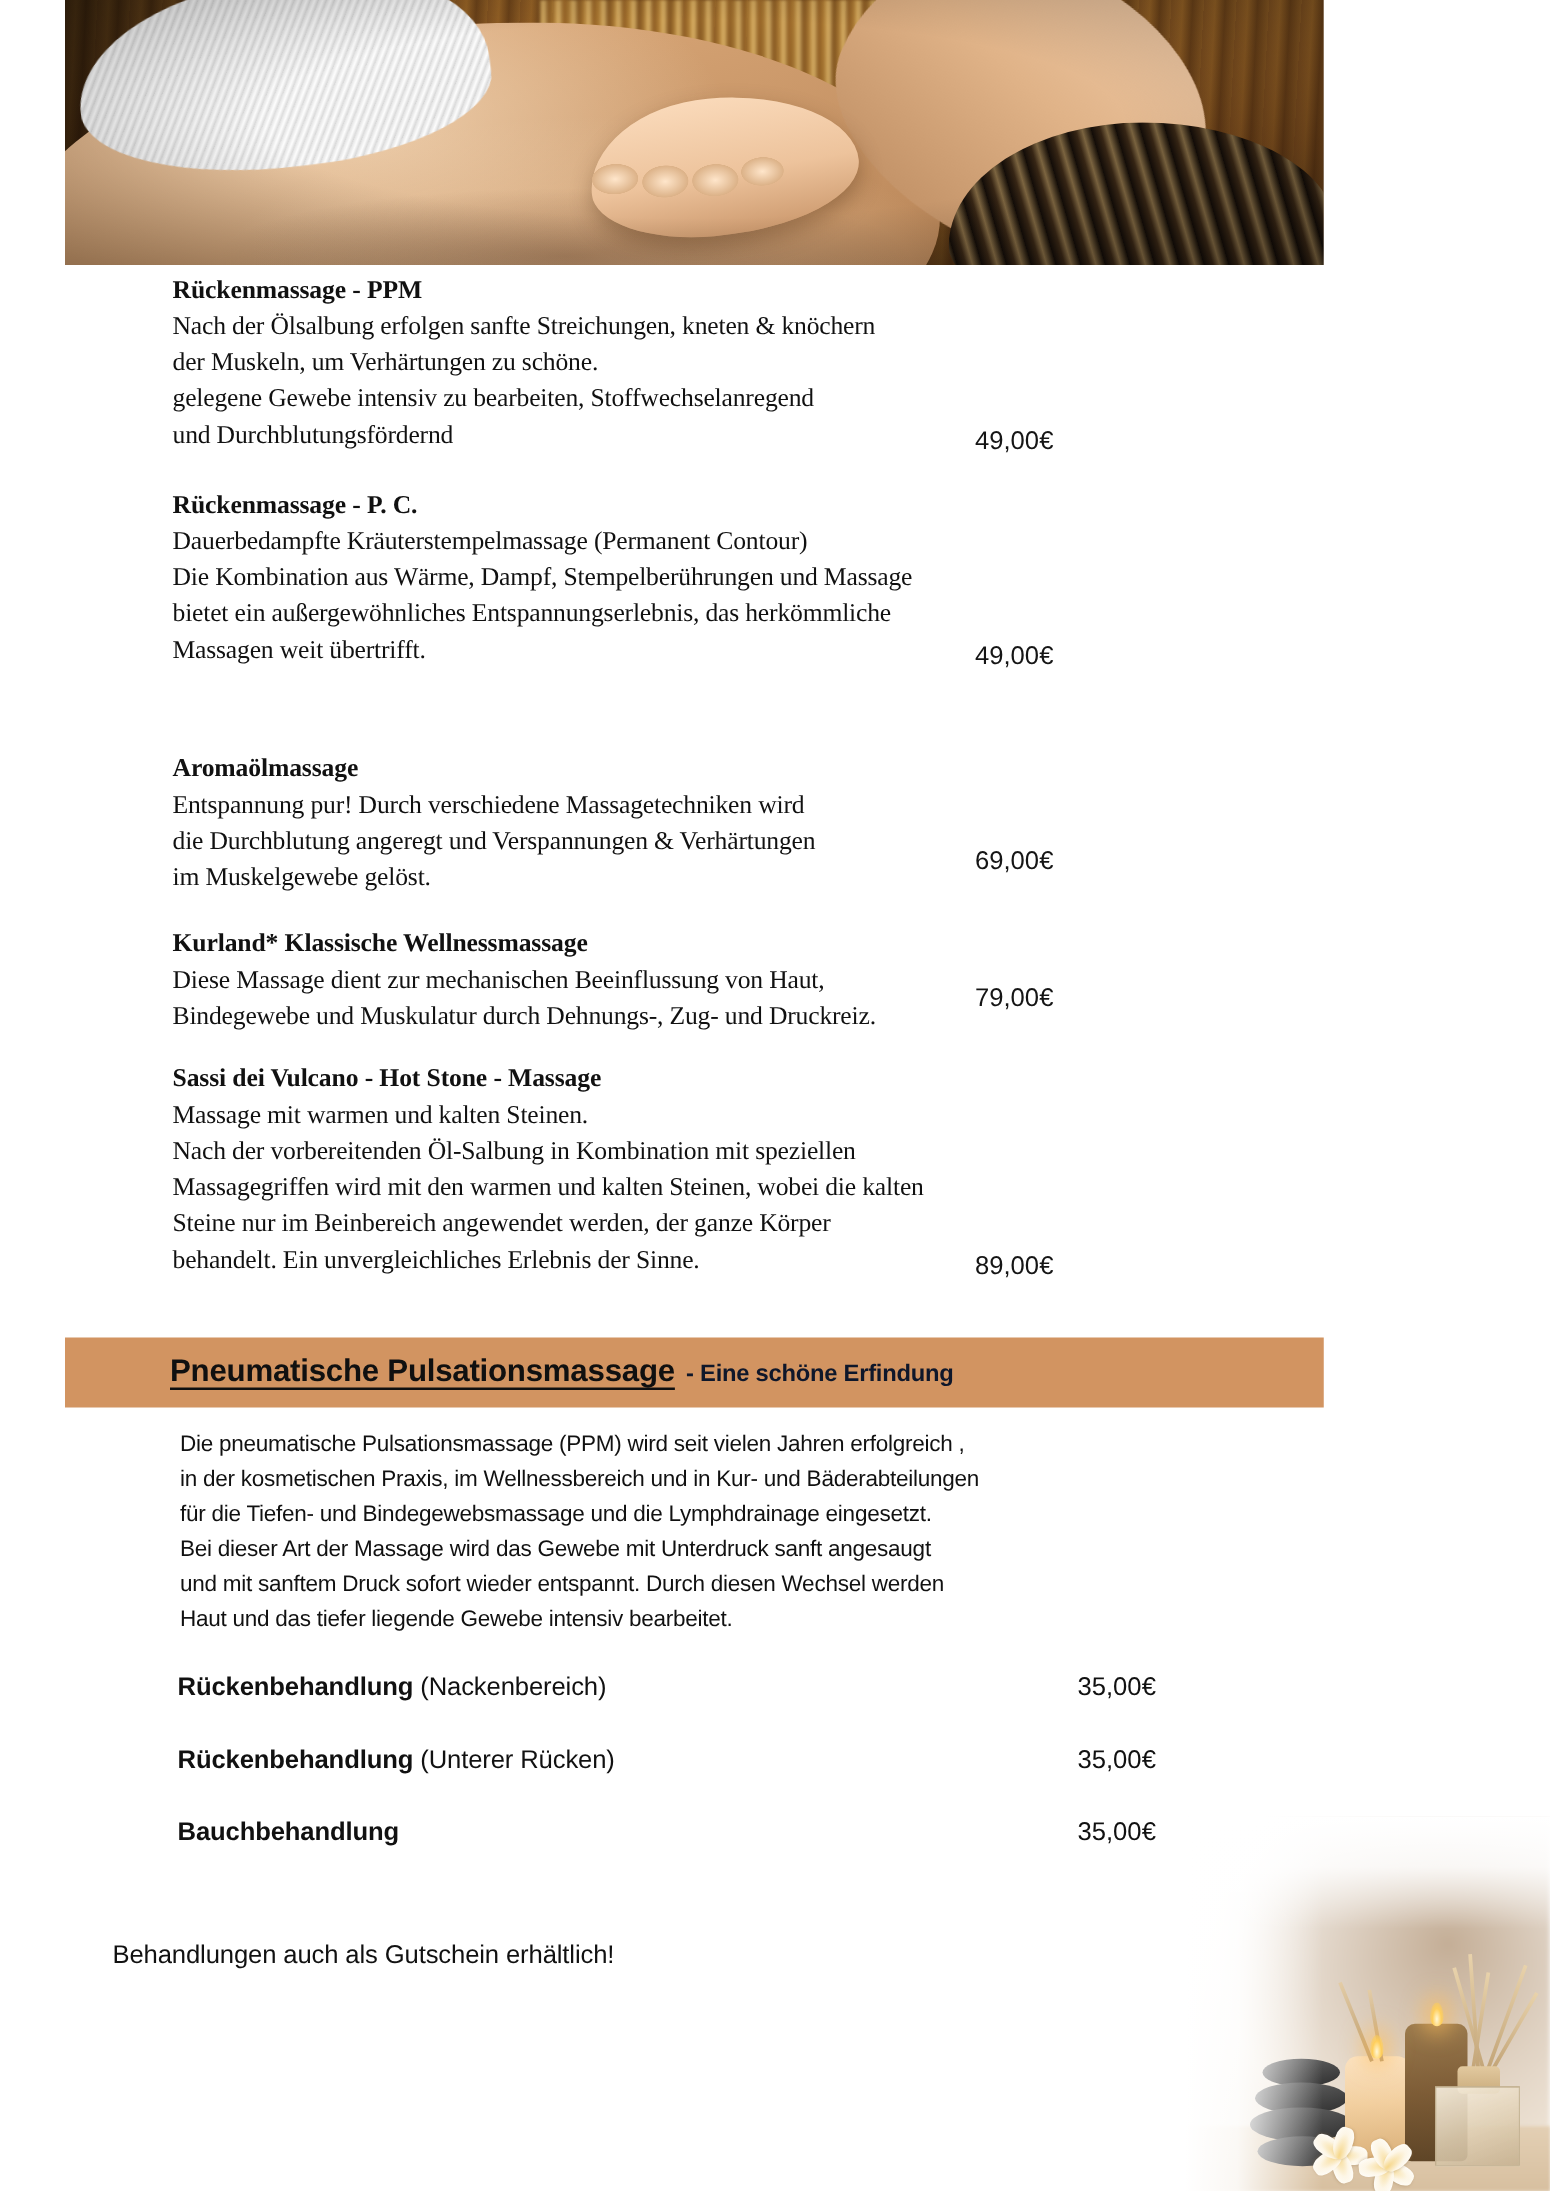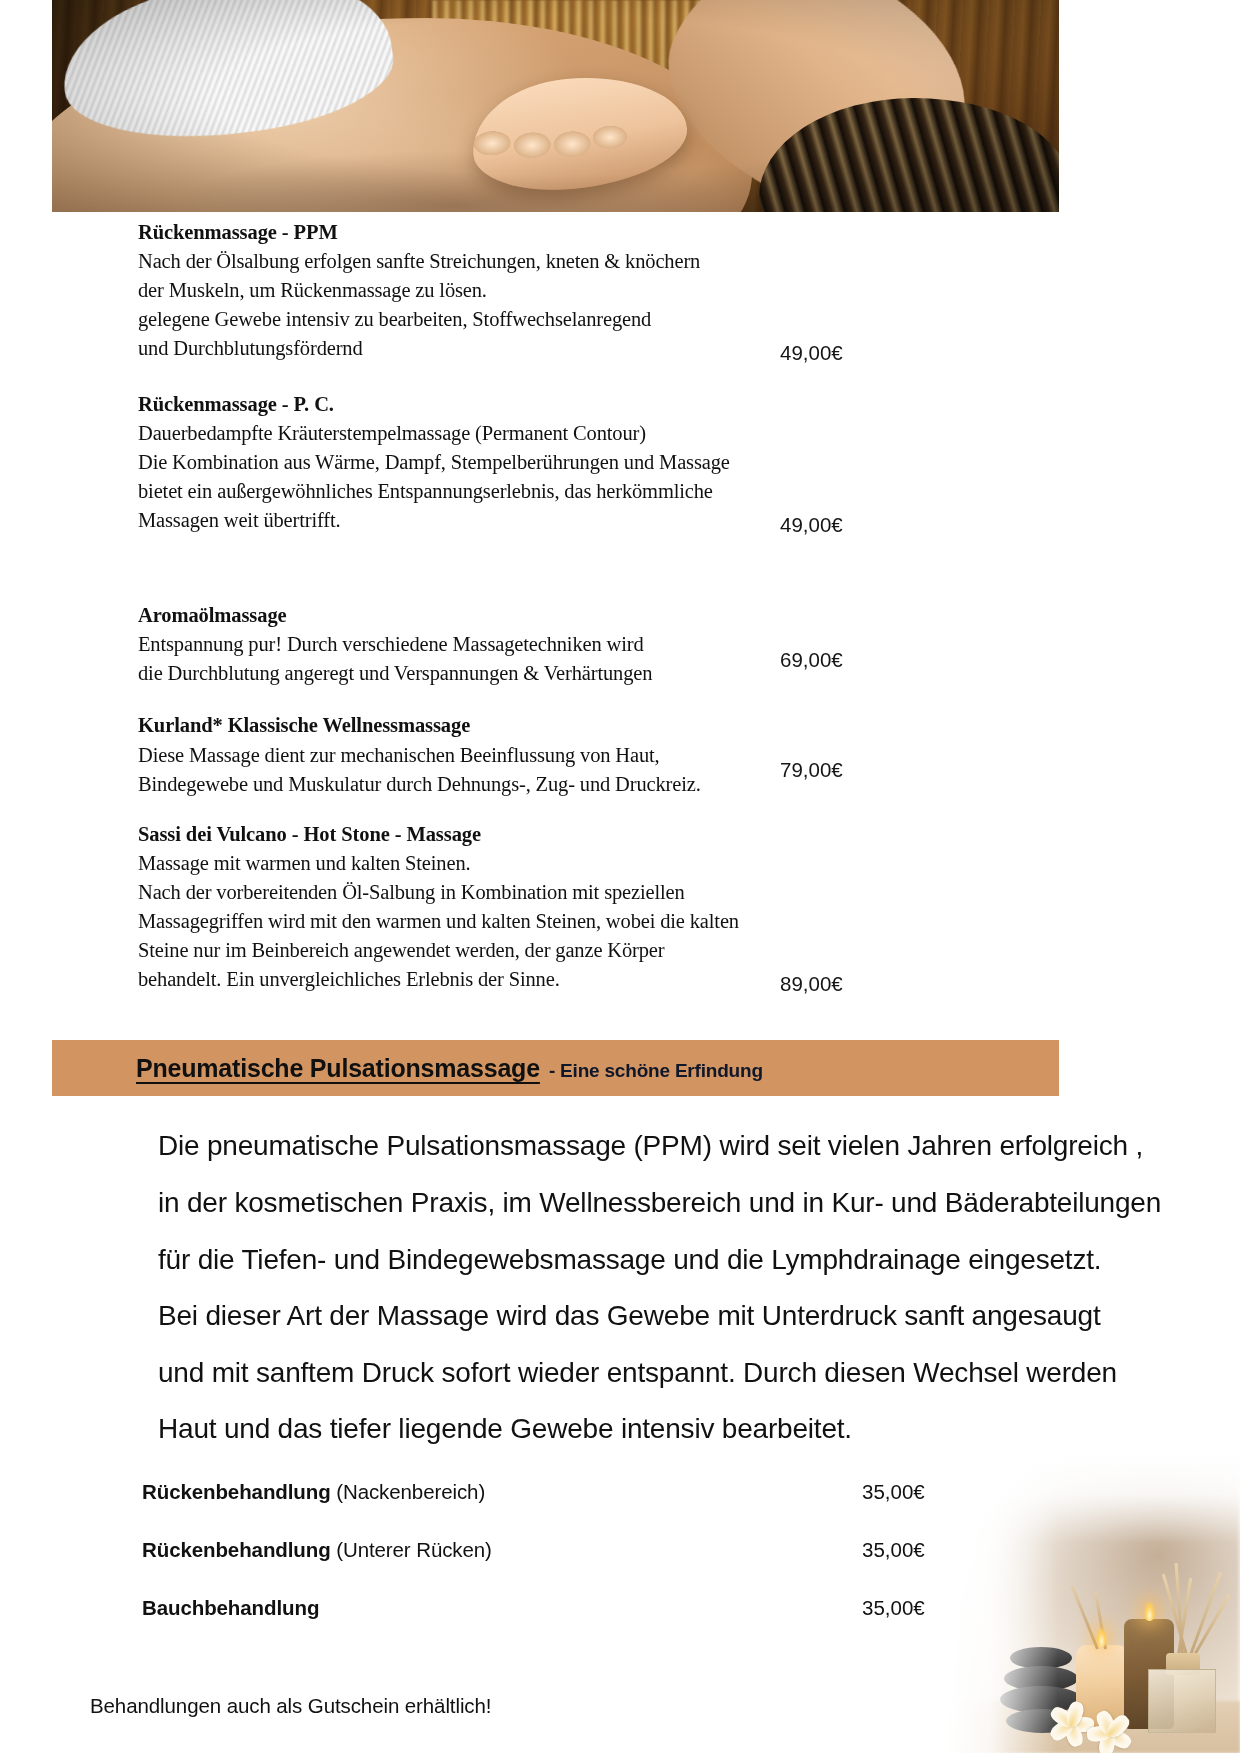--- a/index.html
+++ b/index.html
@@ -205,22 +205,22 @@
     color: #0f172a;
     margin-left: 9px;
     letter-spacing: -0.2px;
   }
 
   .intro {
     padding-left: 142px;
     padding-top: 14px;
   }
   .intro p {
-    margin: 16px;
-    font-size: 28px;
+    margin: 2px;
+    font-size: 18px;
     line-height: 1.45;
     letter-spacing: -0.2px;
     white-space: nowrap;
   }
 
   
   .treat {
     display: flex;
     align-items: flex-end;
     padding-left: 142px;
@@ -364,21 +364,21 @@
 </div>
 <div class="page-edge-r"></div>
 
 <div class="content">
 
   <div class="service" style="margin-top:6px;">
     <div class="svc-row">
       <div class="svc-text">
         <p class="svc-title">Rückenmassage - PPM</p>
         <p class="svc-line">Nach der Ölsalbung erfolgen sanfte Streichungen, kneten &amp; knöchern</p>
-        <p class="svc-line">der Muskeln, um Rückenmassage zu lösen.</p>
+        <p class="svc-line">der Muskeln, um Verhärtungen zu schöne.</p>
         <p class="svc-line">gelegene Gewebe intensiv zu bearbeiten, Stoffwechselanregend</p>
         <p class="svc-line">und Durchblutungsfördernd</p>
       </div>
       <div class="svc-price">49,00€</div>
     </div>
   </div>
 
   <div class="service" style="margin-top:26px;">
     <div class="svc-row">
       <div class="svc-text">
@@ -391,20 +391,21 @@
       <div class="svc-price">49,00€</div>
     </div>
   </div>
 
   <div class="service" style="margin-top:66px;">
     <div class="svc-row">
       <div class="svc-text">
         <p class="svc-title">Aromaölmassage</p>
         <p class="svc-line">Entspannung pur! Durch verschiedene Massagetechniken wird</p>
         <p class="svc-line">die Durchblutung angeregt und Verspannungen &amp; Verhärtungen</p>
+        <p class="svc-line">im Muskelgewebe gelöst.</p>
       </div>
       <div class="svc-price" style="position:relative; top:-18px;">69,00€</div>
     </div>
   </div>
 
   <div class="service" style="margin-top:23px;">
     <div class="svc-row">
       <div class="svc-text">
         <p class="svc-title">Kurland* Klassische Wellnessmassage</p>
         <p class="svc-line">Diese Massage dient zur mechanischen Beeinflussung von Haut,</p>

